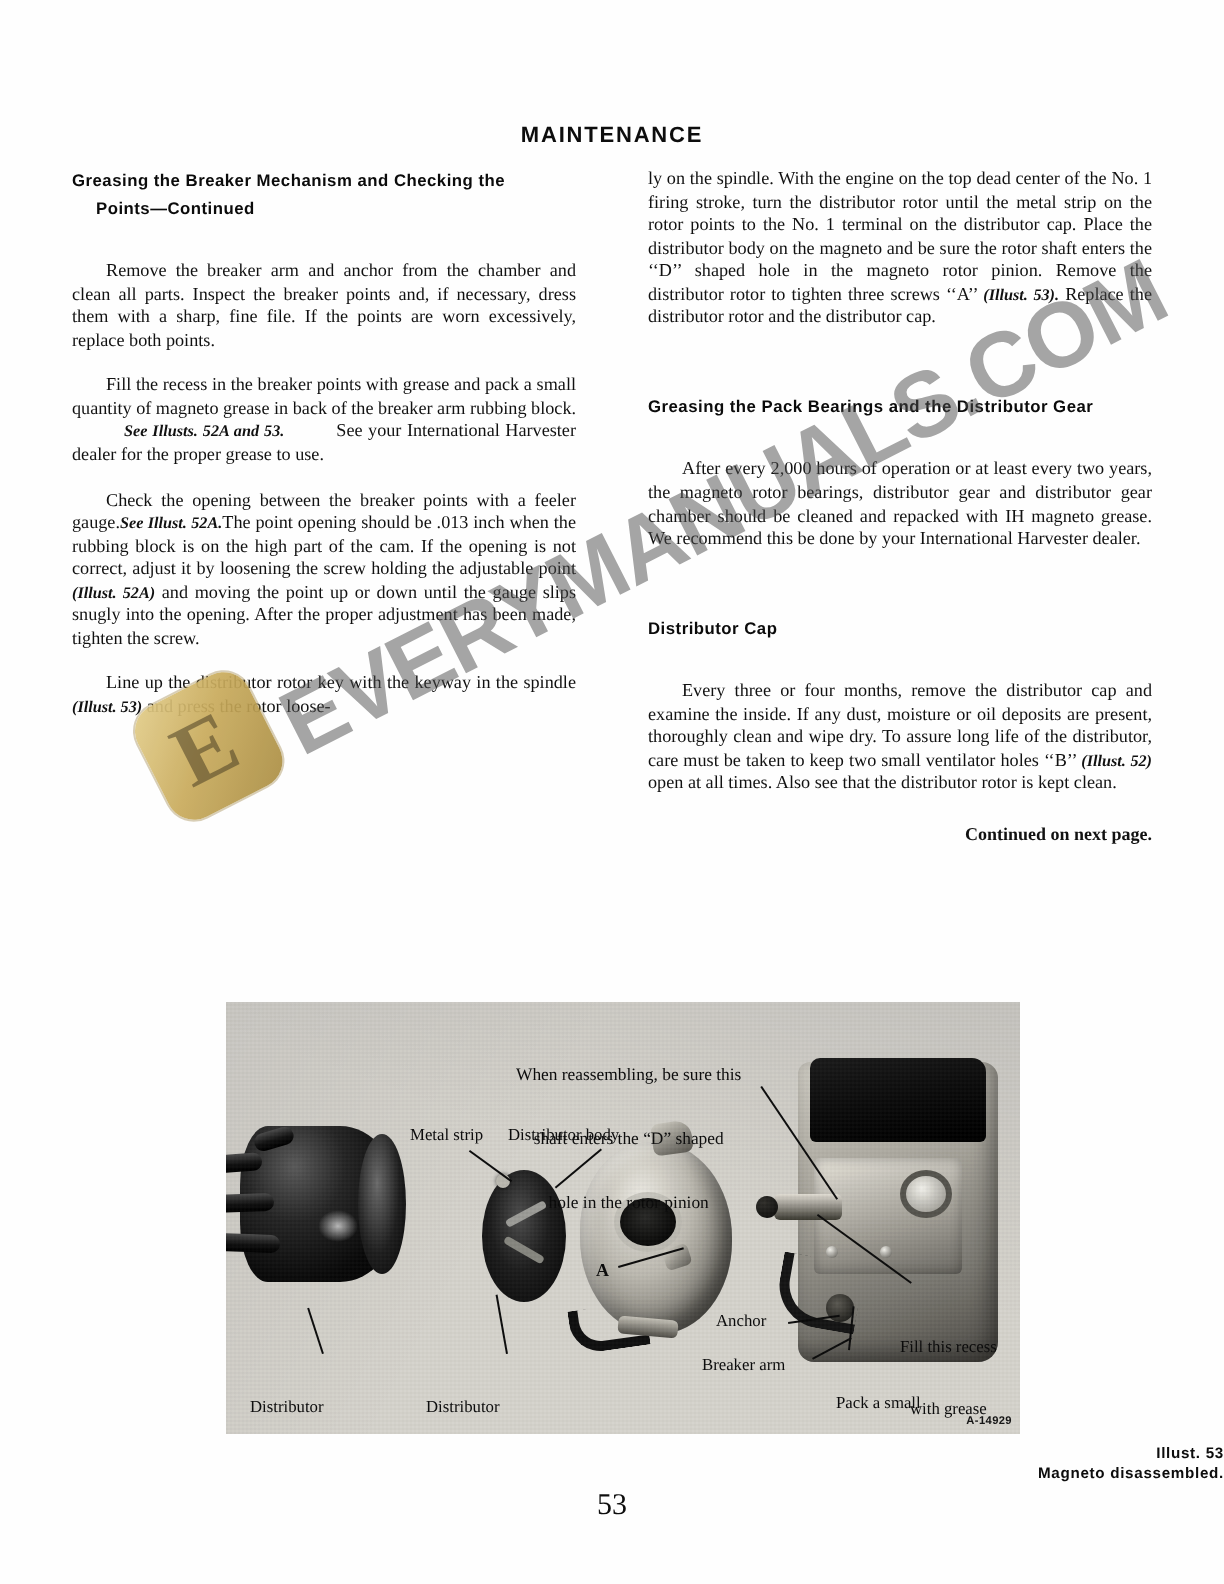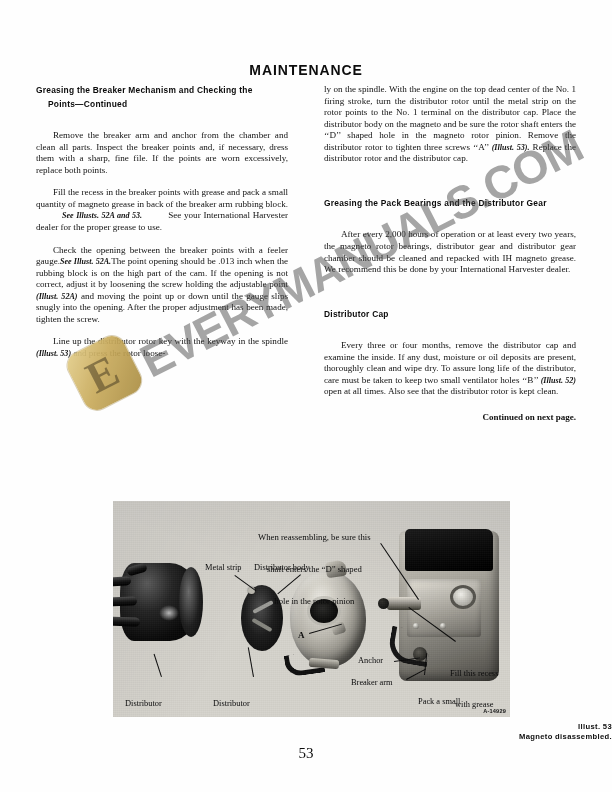--- a/index.html
+++ b/index.html
@@ -24,21 +24,21 @@
 
   
   .running-head {
     position: absolute;
     top: 62px;
     left: 0;
     width: 612px;
     text-align: center;
     font-family: "Liberation Sans", sans-serif;
     font-weight: bold;
-    font-size: 14px;
+    font-size: 11px;
     letter-spacing: 0.9px;
     color: #0d0d0d;
   }
 
   
   .columns {
     position: absolute;
     top: 84px;
     left: 36px;
     width: 540px;

